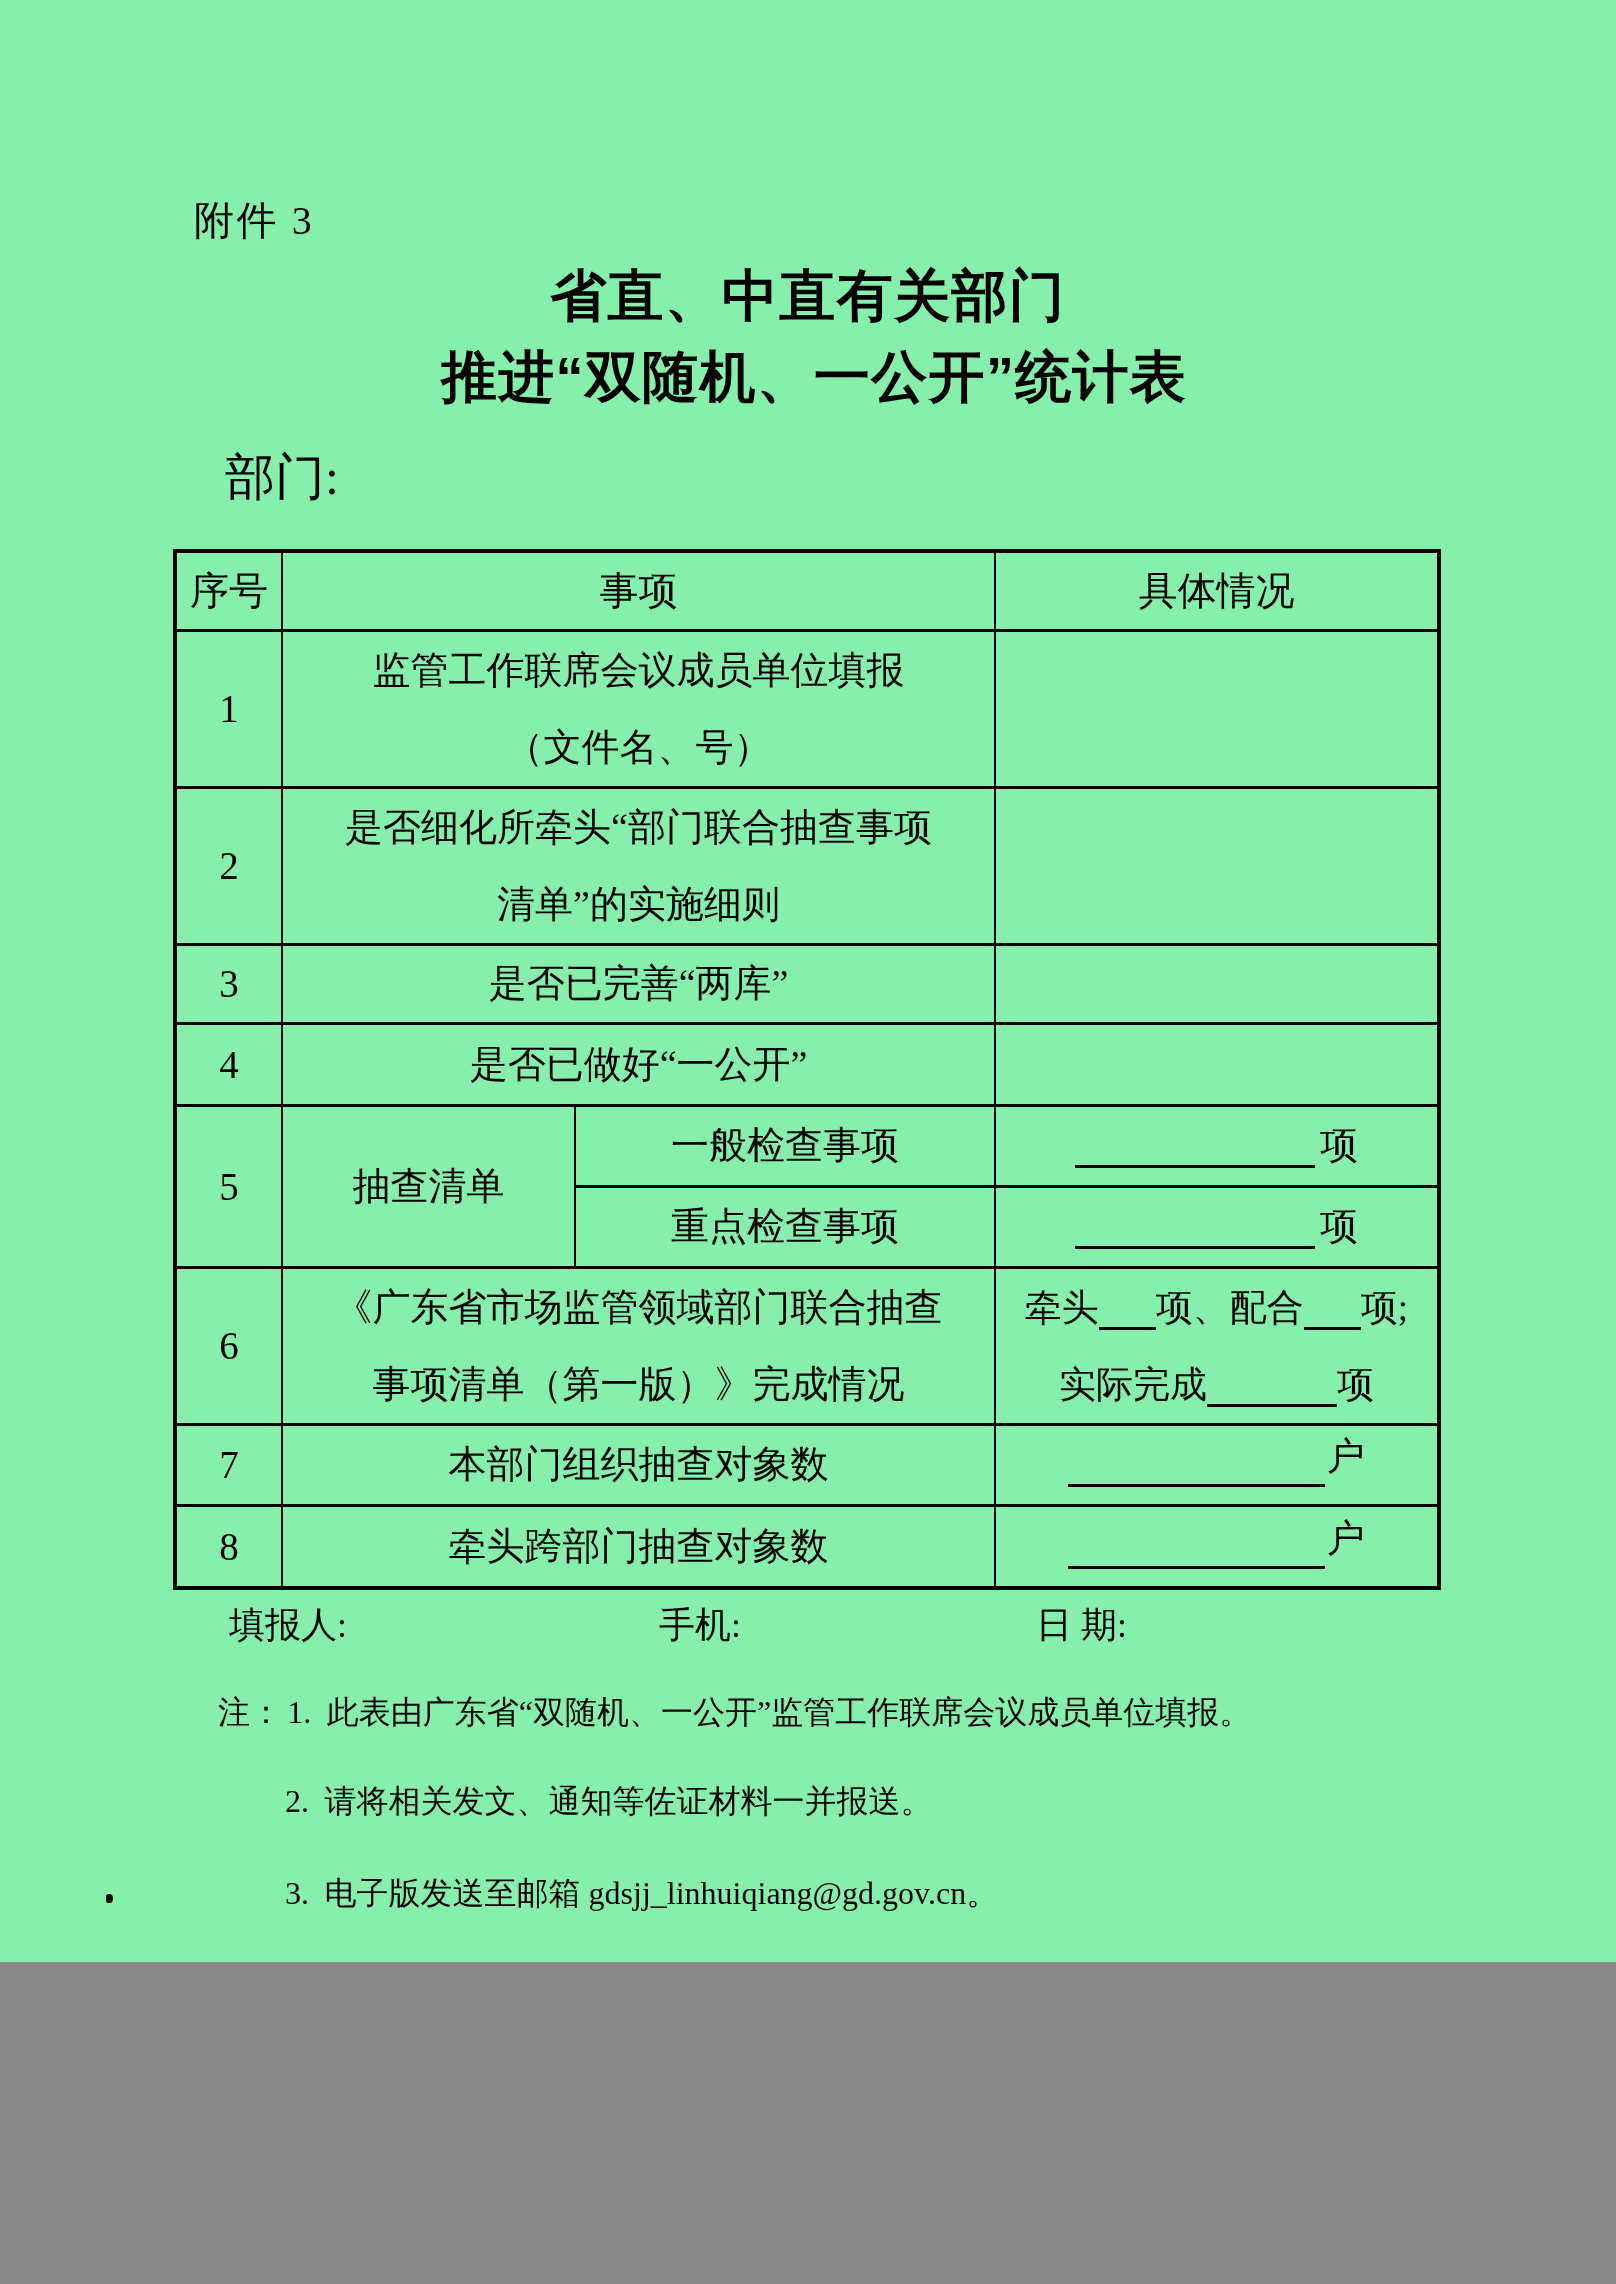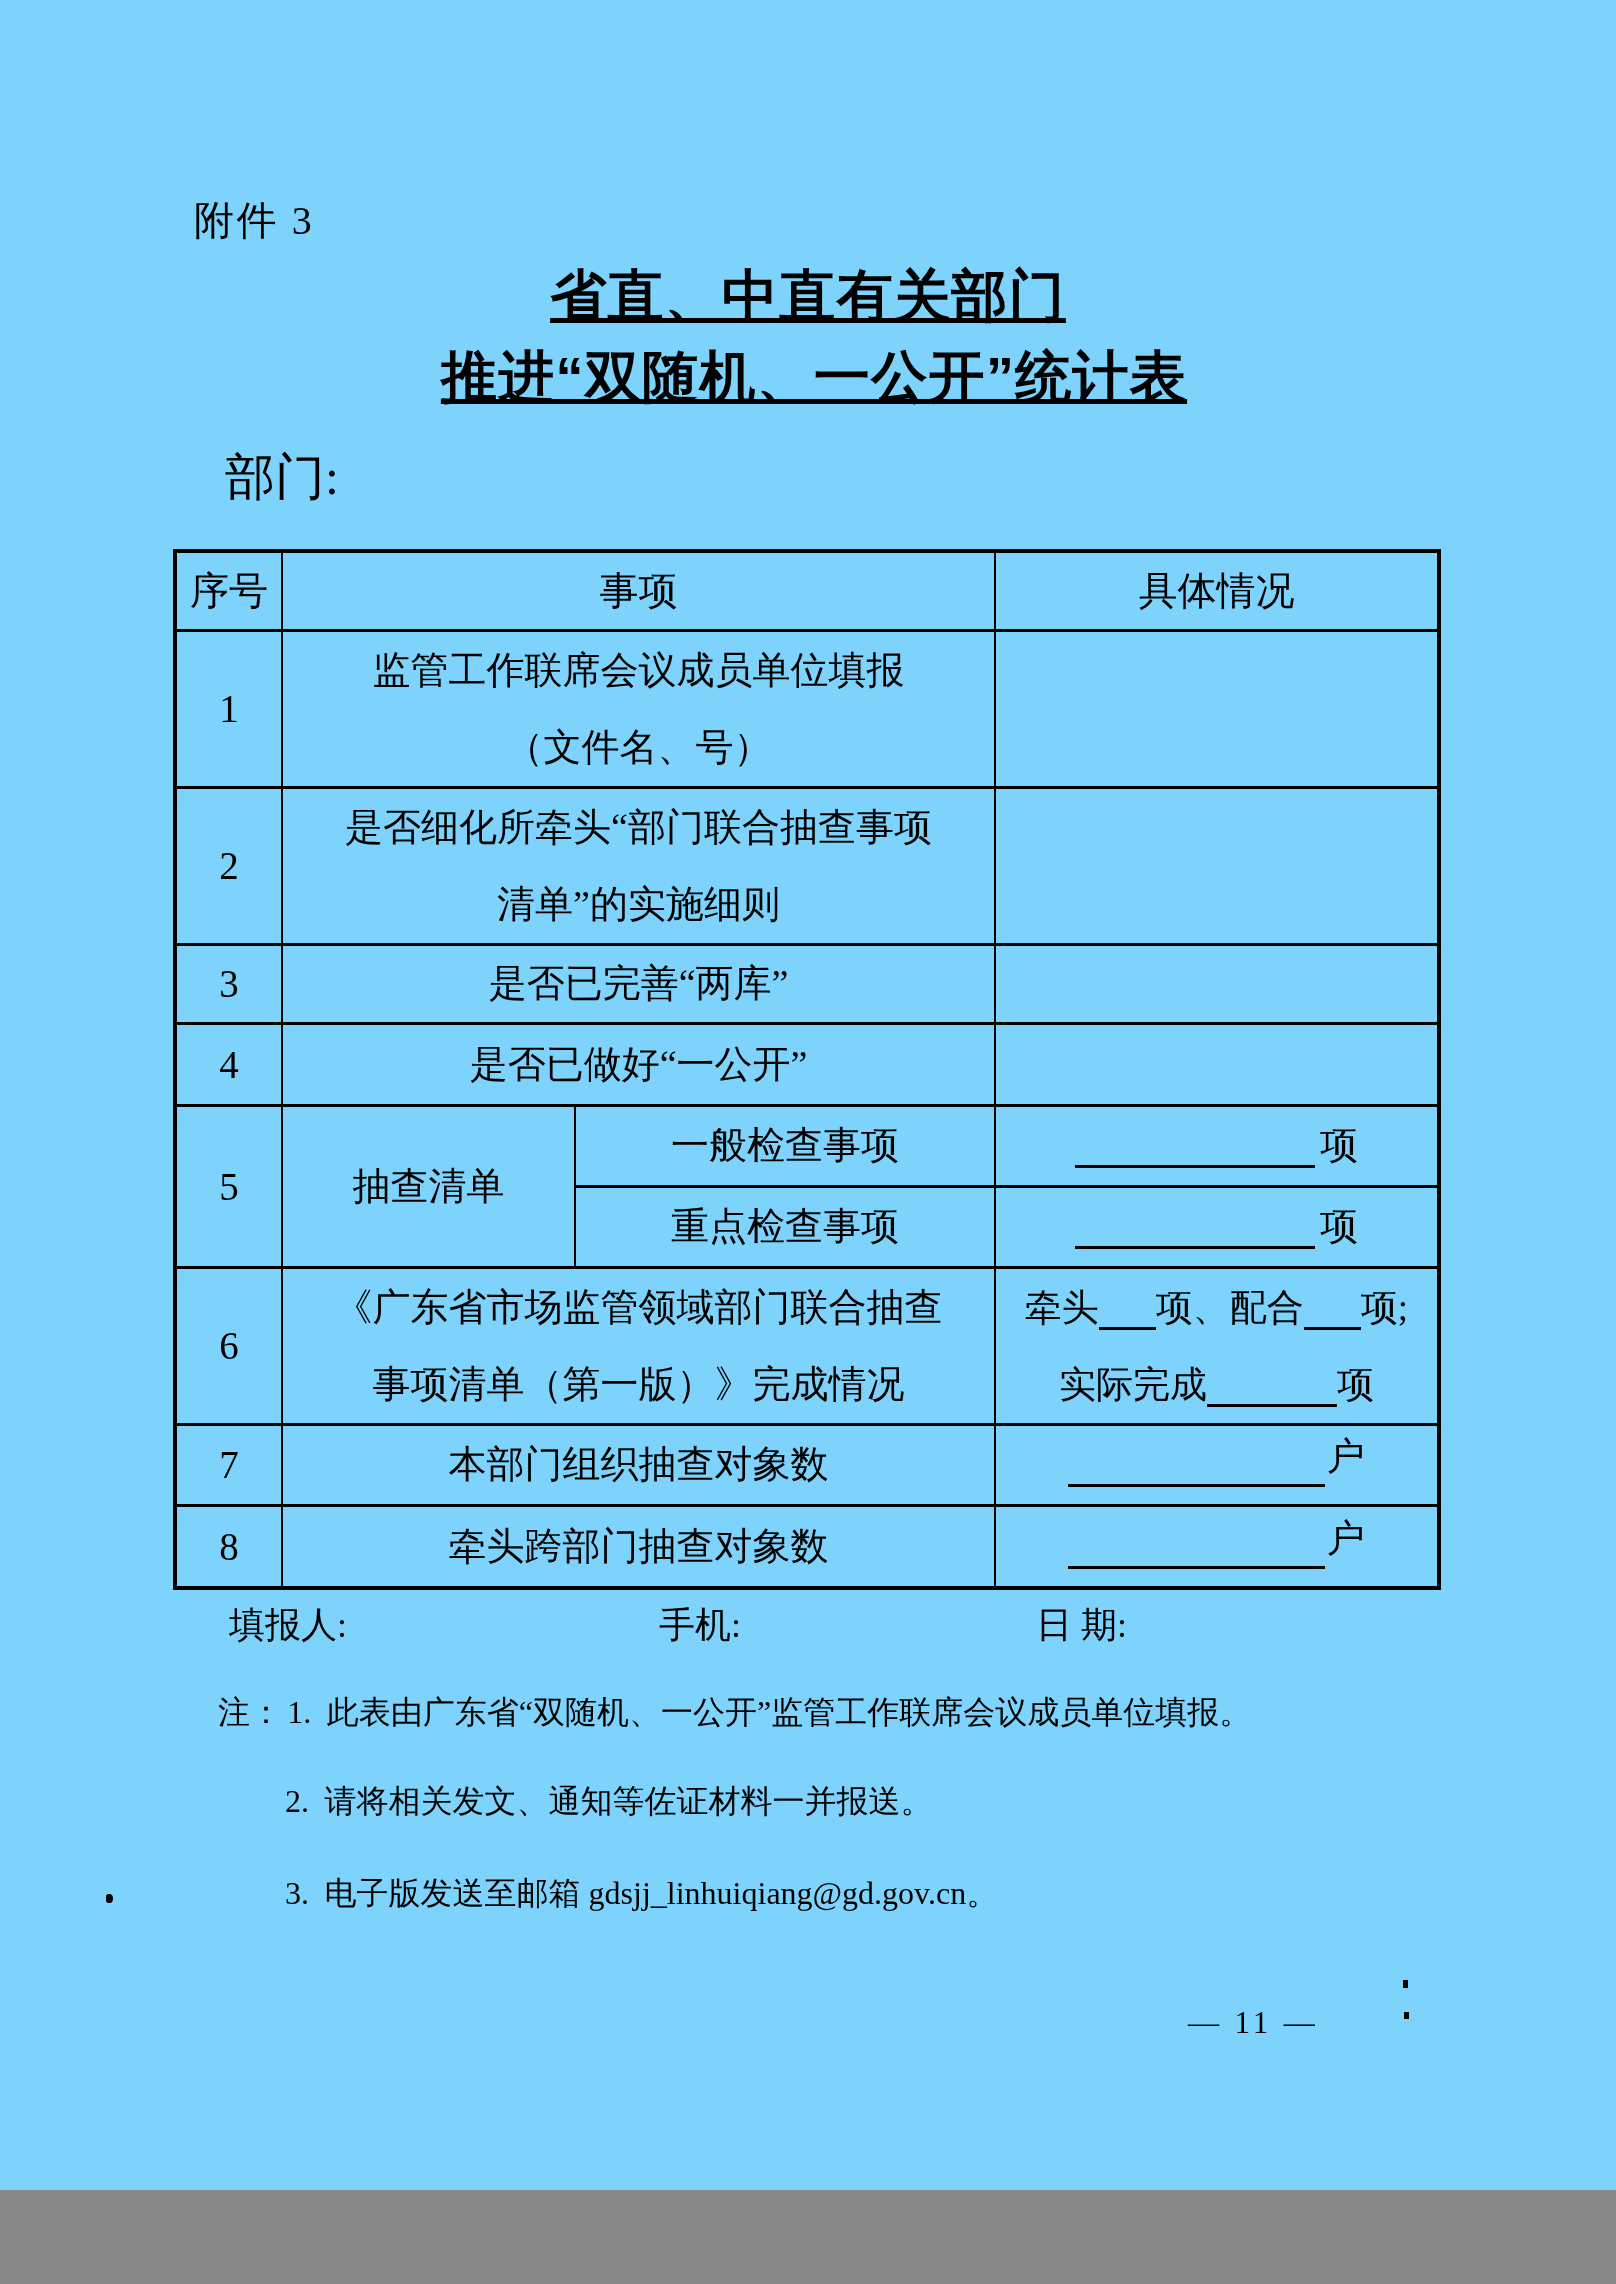--- a/index.html
+++ b/index.html
@@ -1,31 +1,31 @@
 <!DOCTYPE html>
 <html style="font-size:10.4px"><head>
 <meta charset="utf-8">
 <style>
   html,body { margin:0; padding:0; background:#888; }
   .page {
     position:relative;
-    width:1616px; height:2190px;
+    width:1616px; height:1962px;
     margin:0 auto;
-    background:#7dd3fc;
+    background:#86efac;
     color:#000;
     font-family:"Liberation Serif", serif;
     overflow:hidden;
   }
   .abs { position:absolute; }
 
   
   .attachment { left:194px; top:193px; font-size:40px; letter-spacing:2.6px; }
   .title-line { left:0; right:0; text-align:center;
     font-family:"Liberation Sans", sans-serif; font-weight:bold;
-    font-size:56px; letter-spacing:1.3px;text-decoration:underline; }
+    font-size:56px; letter-spacing:1.3px; }
   .title-1 { top:259px; }
   .title-2 { top:340px;padding-left:12px; }
   .dept-label { left:225px; top:444px; font-size:50px;text-align:center; }
 
   
   table.main {
     position:absolute; left:173px; top:539px;
     width:1263px;
     border-collapse:collapse; table-layout:fixed;
     font-size:38px;

